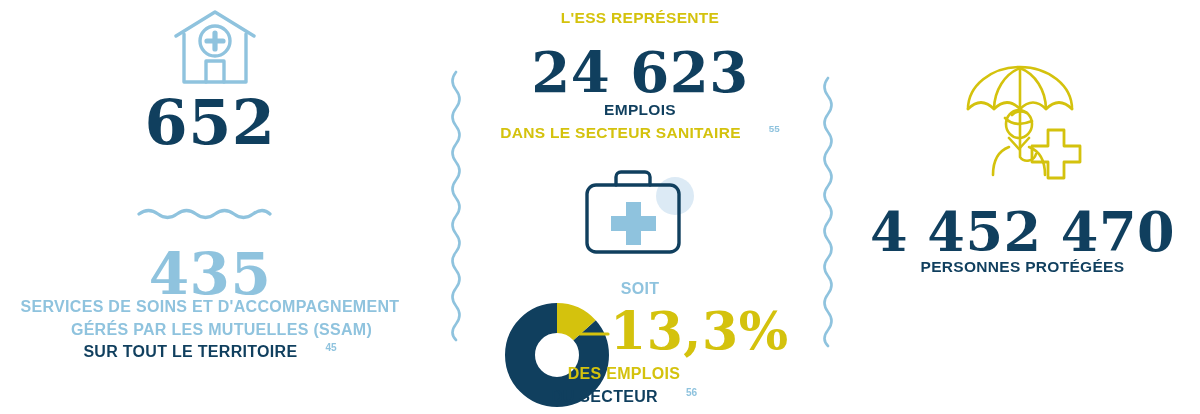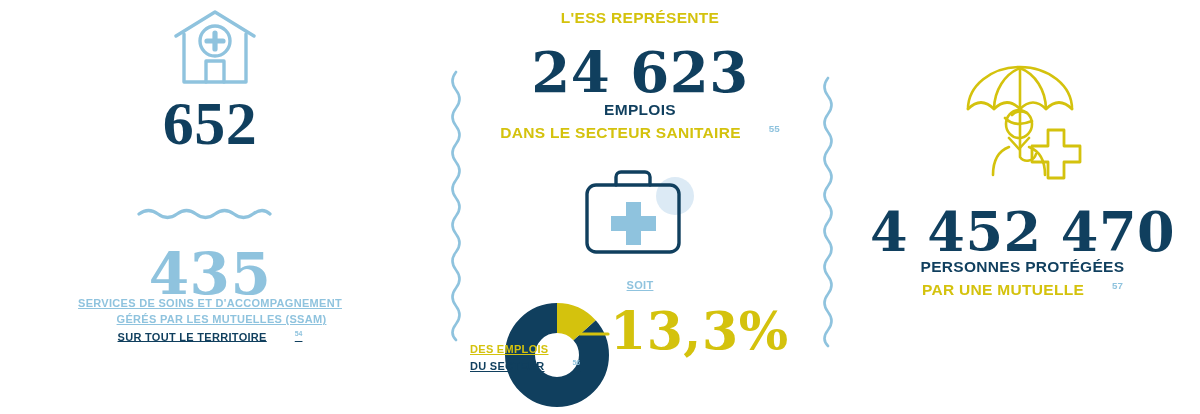--- a/index.html
+++ b/index.html
@@ -42,21 +42,21 @@
 
   
   .cap {
     font-family: "Liberation Sans", sans-serif;
     font-weight: 700;
     letter-spacing: 0.3px;
     line-height: 1.22;
     white-space: nowrap;
   }
   .cap-15 { font-size: 15.5px; }
-  .cap-14 { font-size: 11px; text-decoration: underline; }
+  .cap-14 { font-size: 16px; }
 
   .sup {
     font-size: 0.63em;
     vertical-align: super;
     font-weight: 700;
     letter-spacing: 0;
     padding-left: 28px;
   }
 
   .center { text-align: center; }
@@ -79,36 +79,36 @@
         <g fill="none" stroke="#8fc3de" stroke-width="3.4" stroke-linecap="round" stroke-linejoin="round">
           <path d="M6 28 L45 4 L84 28"></path>
           <path d="M14 26 L14 74 L76 74 L76 26"></path>
           <circle cx="45" cy="33" r="15"></circle>
           <path d="M45 25 L45 41 M37 33 L53 33" stroke-width="5.2"></path>
           <path d="M36 74 L36 53 L54 53 L54 74"></path>
         </g>
       </svg>
     </div>
 
-    <div class="abs center bignum bignum-652 navy" style="left:0px; top:92px; width:420px;font-family:Liberation Serif, serif;">652</div>
+    <div class="abs center bignum bignum-652 navy" style="left:0px; top:92px; width:420px;">652</div>
 
 
     <div class="wave-h" style="left:137px; top:205px;">
       <svg width="152" height="16" viewBox="0 0 152 16">
         <path d="M2 9 q9.5 -7 19 0 t19 0 t19 0 t19 0 t19 0 t19 0 t17 0" fill="none" stroke="#8fc3de" stroke-width="3.2" stroke-linecap="round"></path>
       </svg>
     </div>
 
     <div class="abs center bignum bignum-435 lblue" style="left:0px; top:245px; width:420px;">435</div>
 
     <div class="abs center" style="left:0px; top:297px; width:420px;">
       <div class="cap cap-14 lblue">SERVICES DE SOINS ET D'ACCOMPAGNEMENT</div>
       <div class="cap cap-14 lblue" style="margin-top:3px;margin-left:23px;">GÉRÉS PAR LES MUTUELLES (SSAM)</div>
       <div class="cap cap-14 navy" style="margin-top:3px;">
-        <span>SUR TOUT LE TERRITOIRE</span><span class="sup lblue">54</span>
+        <span>SUR TOUT LE TERRITOIRE</span><span class="sup lblue">45</span>
       </div>
     </div>
   </div>
 
   <div class="wave-v" style="left:448px; top:70px;">
     <svg width="16" height="292" viewBox="0 0 16 292">
       <path d="M8 2 q-7 9 0 18 t0 18 t0 18 t0 18 t0 18 t0 18 t0 18 t0 18
                t0 18 t0 18 t0 18 t0 18 t0 18 t0 18 t0 16" fill="none" stroke="#8fc3de" stroke-width="2.6" stroke-linecap="round"></path>
     </svg>
   </div>
@@ -145,21 +145,21 @@
         <circle cx="53" cy="52" r="37" fill="none" stroke="#103f5e" stroke-width="30" stroke-dasharray="201.6 31.0" stroke-dashoffset="-31.0" transform="rotate(-90 53 52)"></circle>
 
         <circle cx="53" cy="52" r="37" fill="none" stroke="#d4c20d" stroke-width="30" stroke-dasharray="31.0 201.6" stroke-dashoffset="0" transform="rotate(-90 53 52)"></circle>
 
         <path d="M76 31 L104 31" stroke="#d4c20d" stroke-width="3.2" fill="none" stroke-linecap="round"></path>
       </svg>
     </div>
 
     <div class="abs bignum bignum-133 yellow" style="left:140px; top:305px;">13,3%</div>
 
-    <div class="abs" style="left:0px; top:343px; width:340px; text-align:left; padding-right:32px; box-sizing:border-box;">
+    <div class="abs" style="left:0px; top:364px; width:340px; text-align:center; padding-right:32px; box-sizing:border-box;">
       <div class="cap cap-14 yellow">DES EMPLOIS</div>
       <div class="cap cap-14 navy" style="margin-top:3px;">
         <span>DU SECTEUR</span><span class="sup lblue">56</span>
       </div>
     </div>
   </div>
 
   <div class="wave-v" style="left:820px; top:76px;">
     <svg width="16" height="292" viewBox="0 0 16 292">
       <path d="M8 2 q-7 9 0 18 t0 18 t0 18 t0 18 t0 18 t0 18 t0 18 t0 18
@@ -189,19 +189,16 @@
 
           <path d="M88 68 h16 v16 h16 v16 h-16 v16 h-16 v-16 h-16 v-16 h16 z" stroke-width="2.8"></path>
         </g>
       </svg>
     </div>
 
     <div class="abs center bignum bignum-4452 navy" style="left:0px; top:205px; width:355px;">4 452 470</div>
 
     <div class="abs center" style="left:0px; top:258px; width:355px;">
       <div class="cap cap-15 navy">PERSONNES PROTÉGÉES</div>
-      <div class="cap cap-15 yellow" style="margin-top:3px;">
-        <span>PAR UNE MUTUELLE</span><span class="sup lblue">57</span>
-      </div>
     </div>
   </div>
 
 </div>
 
 </body></html>

